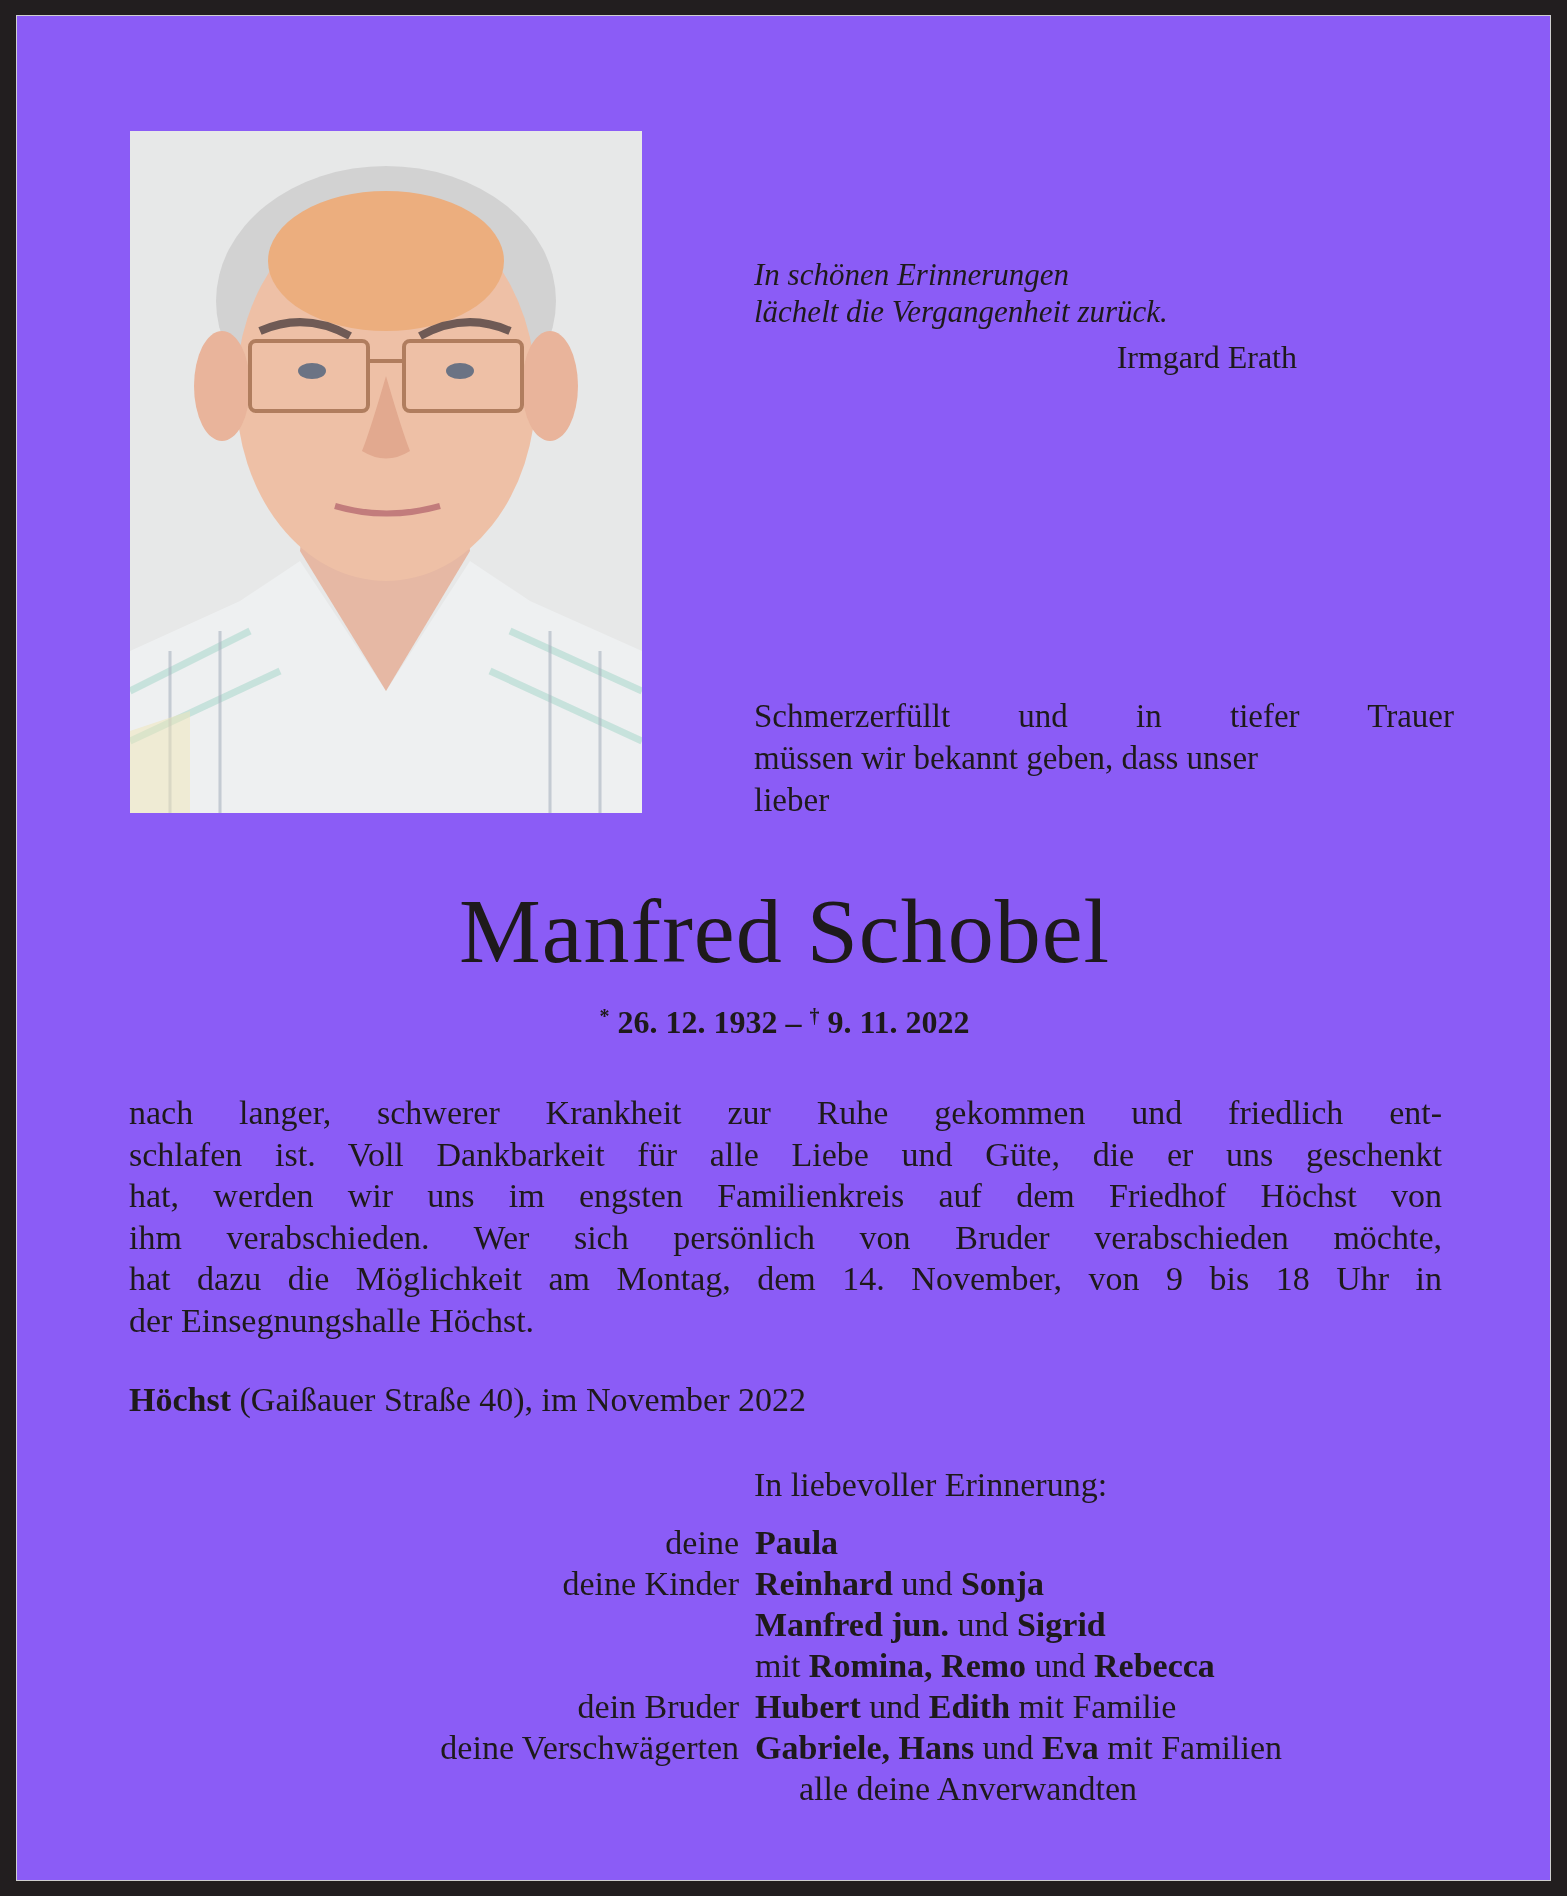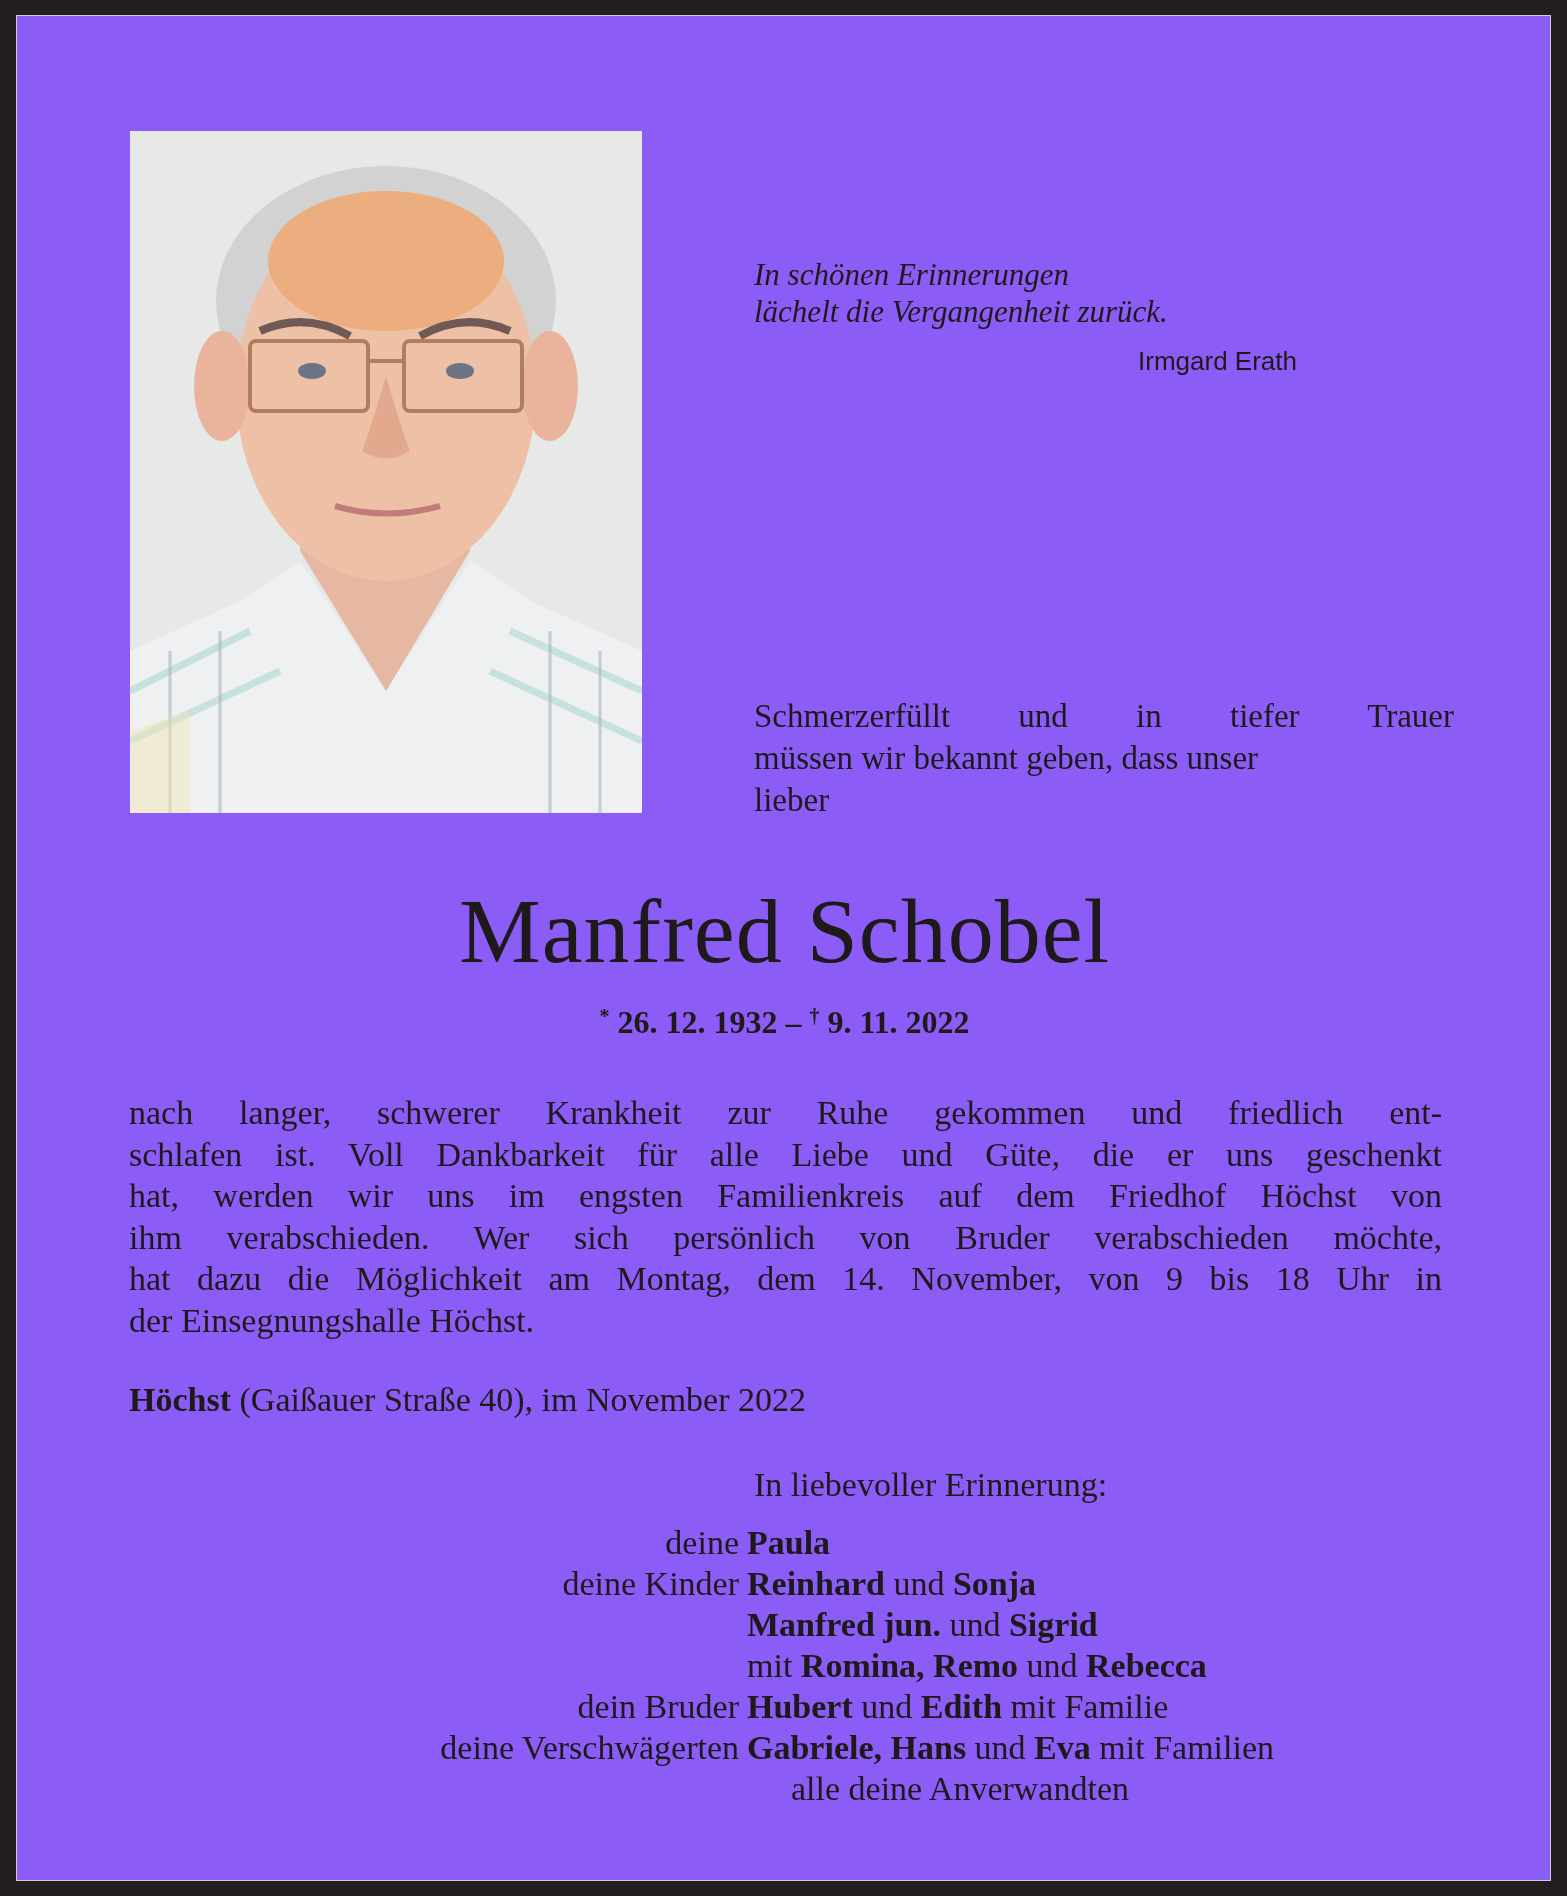--- a/index.html
+++ b/index.html
@@ -33,24 +33,24 @@
       left: 737px; top: 240px;
       width: 560px;
       font-family: "Liberation Serif", serif;
       font-style: italic;
       font-size: 31px;
       line-height: 37px;
       color: #1e1a1b;
     }
     .quote-author {
       position: absolute;
-      left: 1080px; top: 330px;
+      left: 1080px; top: 323px;
       width: 200px; text-align: right;
-      font-family: Liberation Sans, sans-serif;
-      font-size: 26px;
+      font-family: Liberation Serif, serif;
+      font-size: 32px;
       color: #1e1a1b;
     }
     .intro {
       position: absolute;
       left: 737px; top: 679px;
       width: 700px;
       font-family: "Liberation Serif", serif;
       font-size: 33px;
       line-height: 42px;
       text-align: justify;
@@ -109,21 +109,21 @@
       font-size: 34px;
     }
     .mourners {
       position: absolute;
       left: 100px; top: 1506px;
       width: 1400px;
       font-family: "Liberation Serif", serif;
       font-size: 34px;
       line-height: 41px;
     }
-    .m-row { display: flex; }
+    .m-row { display: flex; gap: 8px; }
     .m-rel { width: 630px; text-align: right; padding-right: 8px; box-sizing: border-box; }
     .m-names { flex: 1; }
     .m-names b { font-weight: bold; }
   </style>
 </head>
 <body>
 
 <div class="page">
 
   <div class="photo">

